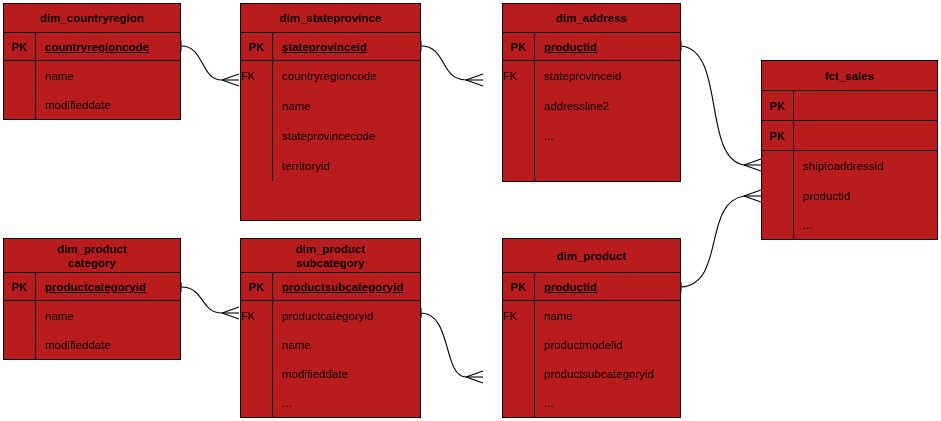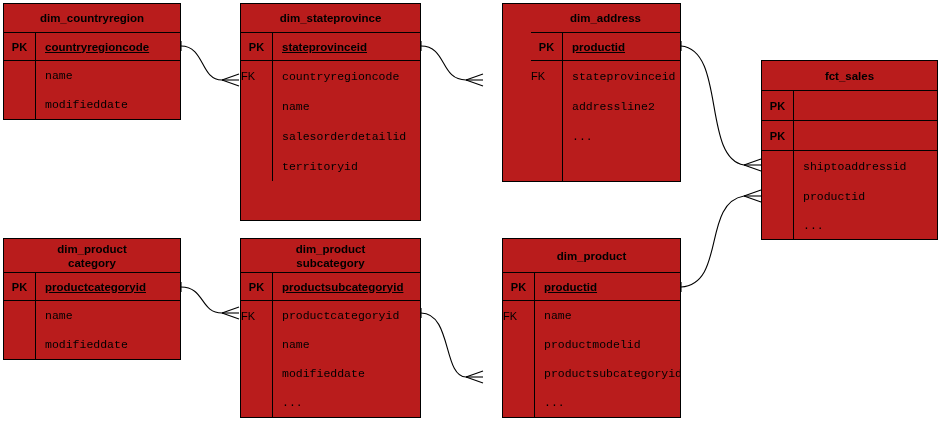--- a/index.html
+++ b/index.html
@@ -97,21 +97,20 @@
     font-size: 11px;
     color: #000000;
   }
   .attr-name {
     display: flex;
     align-items: center;
     padding-left: 9px;
     font-size: 11.5px;
     color: #000000;
     box-sizing: border-box;
-    font-family: Liberation Mono, monospace;
   }
 </style>
 </head>
 <body>
 
 <div id="canvas">
 
   <svg class="connectors" viewBox="0 0 941 421">
     <g fill="none" stroke="#000000" stroke-width="1.1">
 
@@ -193,27 +192,27 @@
     <div class="attrblock" style="height:120px;">
       <div class="keycol">
         <div class="attr-key" style="height:30px;">FK</div>
         <div class="attr-key" style="height:30px;"></div>
         <div class="attr-key" style="height:30px;"></div>
         <div class="attr-key" style="height:30px;"></div>
       </div>
       <div class="namecol">
         <div class="attr-name" style="height:30px;">countryregioncode</div>
         <div class="attr-name" style="height:30px;">name</div>
-        <div class="attr-name" style="height:30px;">salesorderdetailid</div>
+        <div class="attr-name" style="height:30px;">stateprovincecode</div>
         <div class="attr-name" style="height:30px;">territoryid</div>
       </div>
     </div>
   </div>
 
-  <div class="entity" style="left:502px; top:3px; width:179px; height:179px;padding-left:28px;">
+  <div class="entity" style="left:502px; top:3px; width:179px; height:179px;">
     <div class="ent-title" style="height:29px;">dim_address</div>
     <div class="row" style="height:28px;">
       <div class="keycell">PK</div>
       <div class="namecell pk">productid</div>
     </div>
     <div class="attrblock" style="height:120px;">
       <div class="keycol">
         <div class="attr-key" style="height:30px;">FK</div>
         <div class="attr-key" style="height:30px;"></div>
         <div class="attr-key" style="height:30px;"></div>

